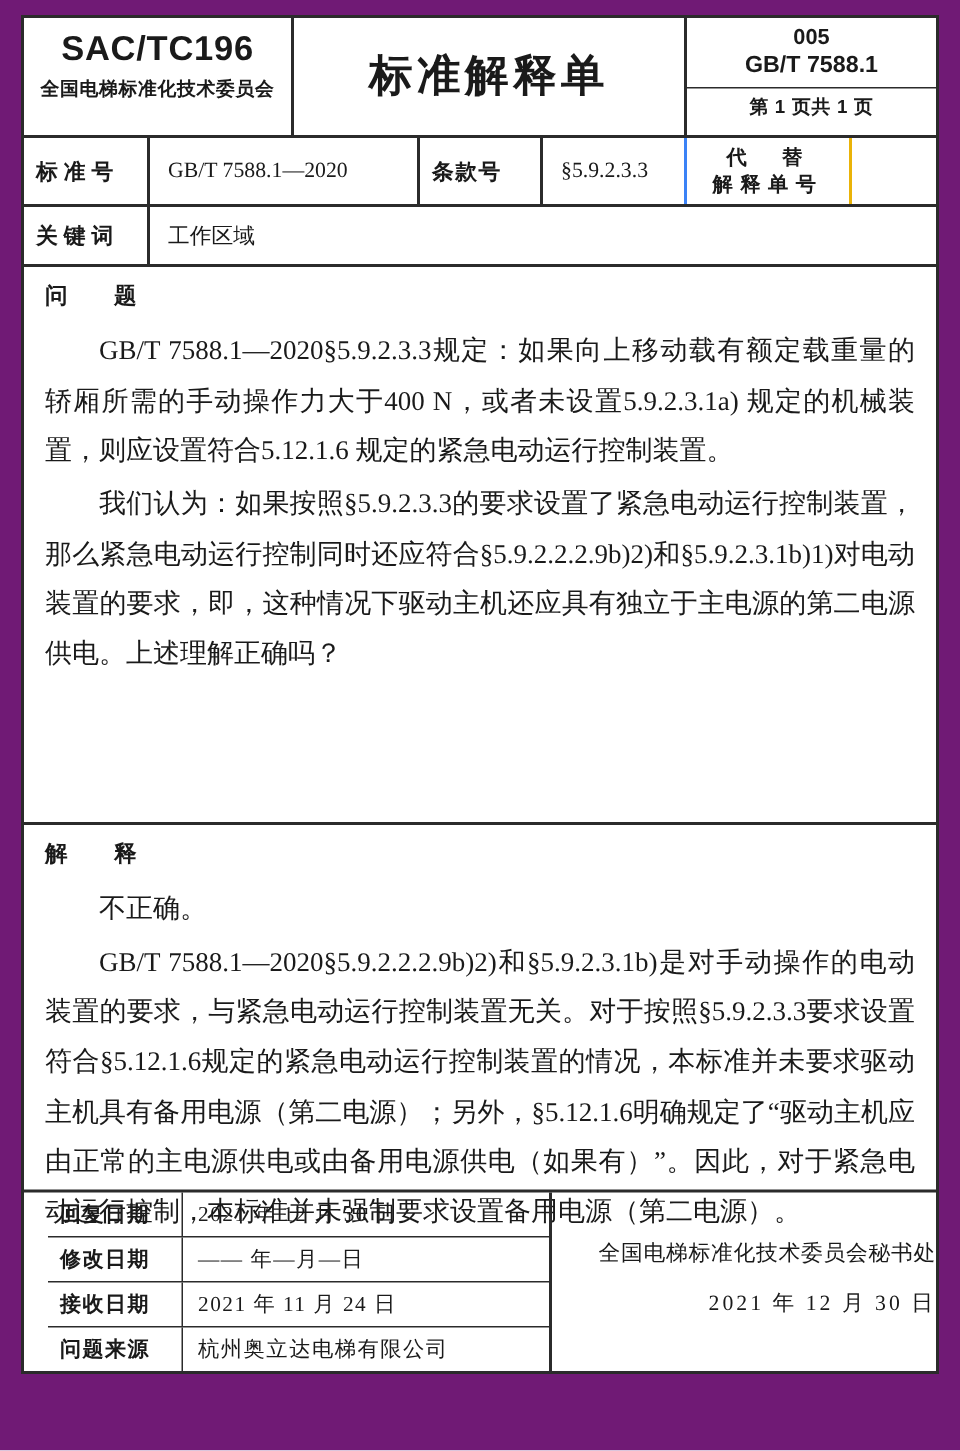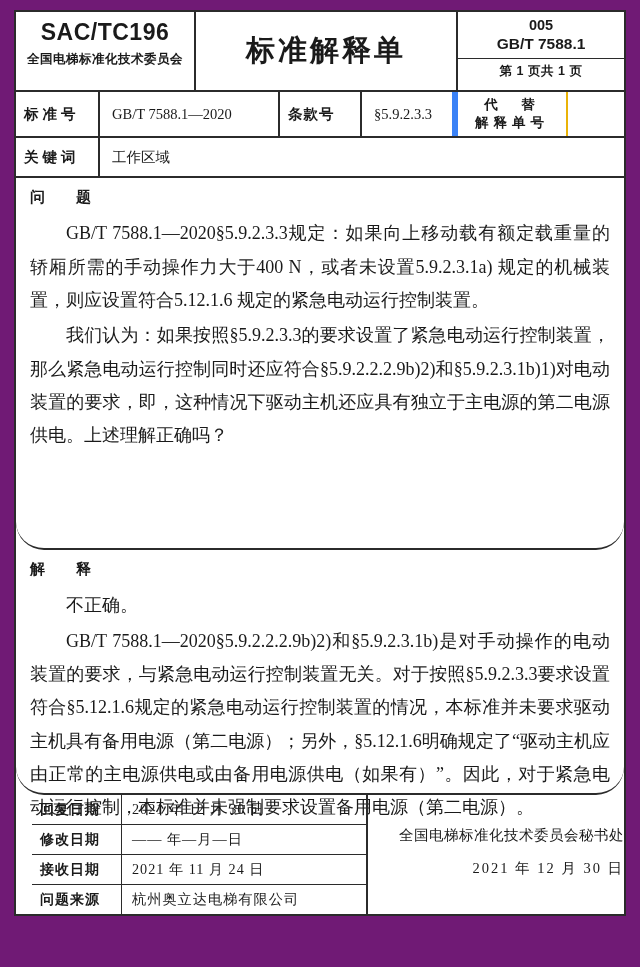--- a/index.html
+++ b/index.html
@@ -112,21 +112,21 @@
   .lbl {
     font-family: "Liberation Sans", sans-serif;
     font-weight: bold;
     font-size: 14.5px;
     letter-spacing: 4px;
     justify-content: flex-start;
   }
   .c-stdno-lbl { width: 84px; border-right: 2px solid #2b2b2b; }
   .c-stdno-val { width: 180px; border-right: 2px solid #2b2b2b; font-size: 14.5px; padding-left: 12px;}
   .c-clause-lbl { width: 82px; border-right: 2px solid #2b2b2b; letter-spacing: 1px; }
-  .c-clause-val { flex: 1; border-right: 6px solid #3b82f6; padding-left: 12px; font-size: 14.5px;}
+  .c-clause-val { flex: 1; border-right: 2px solid #3b82f6; padding-left: 12px; font-size: 14.5px;}
   .c-replace-lbl {
     width: 110px;
     border-right: 2px solid #eab308;
     flex-direction: column;
     align-items: center;
     justify-content: center;
     font-family: "Liberation Sans", sans-serif;
     font-weight: bold;
     font-size: 13.5px;
     line-height: 1.35;
@@ -138,21 +138,20 @@
     overflow: hidden;
   }
   .c-kw-lbl { width: 84px; border-right: 2px solid #2b2b2b; }
   .c-kw-val { flex: 1; padding-left: 12px; font-size: 14.5px; }
 
   
   .section {
     border-bottom: 2px solid #2b2b2b;
     padding: 10px 14px 14px 14px;
     box-sizing: border-box;
-    border-radius: 28px;
   }
   .section-title {
     font-family: "Liberation Sans", sans-serif;
     font-weight: bold;
     font-size: 15px;
     letter-spacing: 8px;
     margin-bottom: 10px;
   }
   .section-q { height: 372px; }
   .section-a { height: 245px; }

